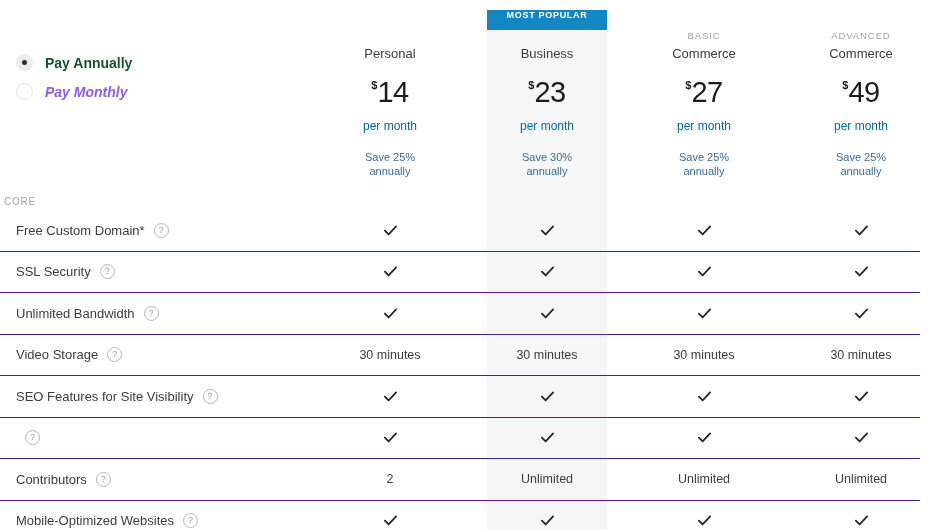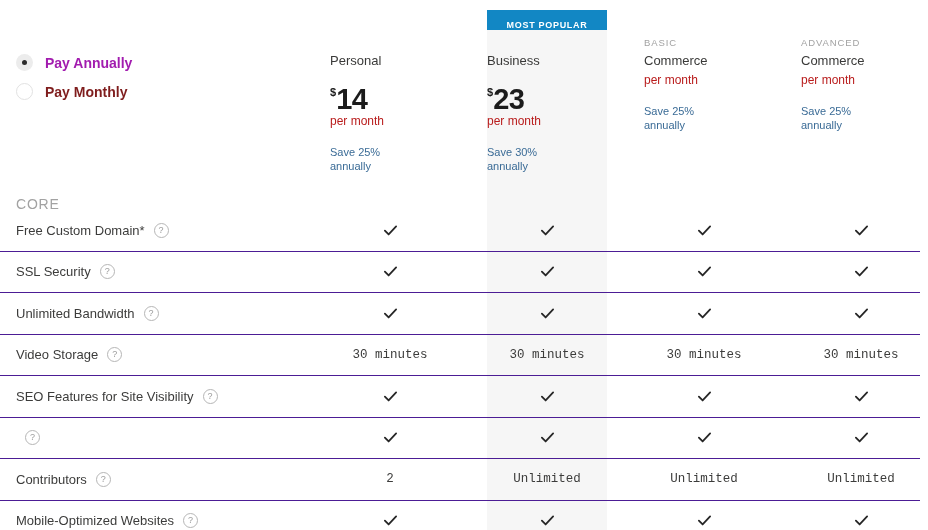--- a/index.html
+++ b/index.html
@@ -37,21 +37,21 @@
     left: 487px;
     top: 10px;
     width: 120px;
     height: 20px;
     background: #1287c4;
     color: #ffffff;
     font-size: 9px;
     font-weight: bold;
     letter-spacing: 0.7px;
     display: flex;
-    align-items: flex-end;
+    align-items: flex-start;
     justify-content: center;
     z-index: 2;
   }
 
   
   .plan-toggle {
     position: absolute;
     left: 16px;
     top: 48px;
     z-index: 3;
@@ -80,33 +80,34 @@
   .radio-dot {
     width: 5px;
     height: 5px;
     border-radius: 50%;
     background: #2c2c2c;
   }
   .radio-label {
     margin-left: 12px;
     font-size: 14px;
     font-weight: bold;
-    color: #a21caf;
+    color: #14532d;
     white-space: nowrap;
   }
   .radio-label.muted {
-    color: #7f1d1d;
+    color: #8b5cf6;
+    font-style: italic;
   }
 
   
   .plan-head {
     position: absolute;
-    top: 36px;
+    top: 29px;
     width: 120px;
-    text-align: left;
+    text-align: center;
     z-index: 3;
   }
   .plan-eyebrow {
     font-size: 9.5px;
     letter-spacing: 0.9px;
     color: #a2a2a2;
     height: 13px;
     line-height: 13px;
   }
   .plan-name {
@@ -121,42 +122,42 @@
     white-space: nowrap;
   }
   .price-currency {
     font-size: 11px;
     vertical-align: 13px;
     color: #1c1c1c;
     font-weight: bold;
   }
   .price-amount {
     font-size: 29px;
-    font-weight: bold;
+    font-weight: normal;
     color: #1c1c1c;
     letter-spacing: -0.5px;
   }
   .price-period {
-    margin-top: 0;
+    margin-top: 12px;
     font-size: 12px;
-    color: #b91c1c;
+    color: #0369a1;
   }
   .price-save {
     margin-top: 17px;
     font-size: 11px;
     line-height: 14px;
     color: #3a6b96;
   }
 
   
   .section-label {
     position: absolute;
-    left: 16px;
+    left: 4px;
     top: 196px;
-    font-size: 14px;
+    font-size: 10px;
     letter-spacing: 0.8px;
     color: #a2a2a2;
     z-index: 3;
   }
 
   .feature-table {
     position: absolute;
     left: 0;
     top: 210px;
     width: 928px;
@@ -206,21 +207,20 @@
   .fcell {
     position: absolute;
     top: 0;
     width: 120px;
     height: 40.5px;
     display: flex;
     align-items: center;
     justify-content: center;
     font-size: 12.5px;
     color: #3c3c3b;
-    font-family: Liberation Mono, monospace;
   }
   .check {
     display: block;
     width: 15px;
     height: 15px;
   }
 
   
   .col-0 { left: 330px; }
   .col-1 { left: 487px; }
@@ -272,30 +272,36 @@
     <div class="price-period">per month</div>
     <div class="price-save">
       <div>Save 30%</div>
       <div>annually</div>
     </div>
   </div>
 
   <div class="plan-head" style="left:644px;">
     <div class="plan-eyebrow">BASIC</div>
     <div class="plan-name">Commerce</div>
+    <div class="price-line">
+      <span class="price-currency">$</span><span class="price-amount">27</span>
+    </div>
     <div class="price-period">per month</div>
     <div class="price-save">
       <div>Save 25%</div>
       <div>annually</div>
     </div>
   </div>
 
   <div class="plan-head" style="left:801px;">
     <div class="plan-eyebrow">ADVANCED</div>
     <div class="plan-name">Commerce</div>
+    <div class="price-line">
+      <span class="price-currency">$</span><span class="price-amount">49</span>
+    </div>
     <div class="price-period">per month</div>
     <div class="price-save">
       <div>Save 25%</div>
       <div>annually</div>
     </div>
   </div>
 
   <div class="section-label">CORE</div>
 
   <div class="feature-table" id="feature-table">

